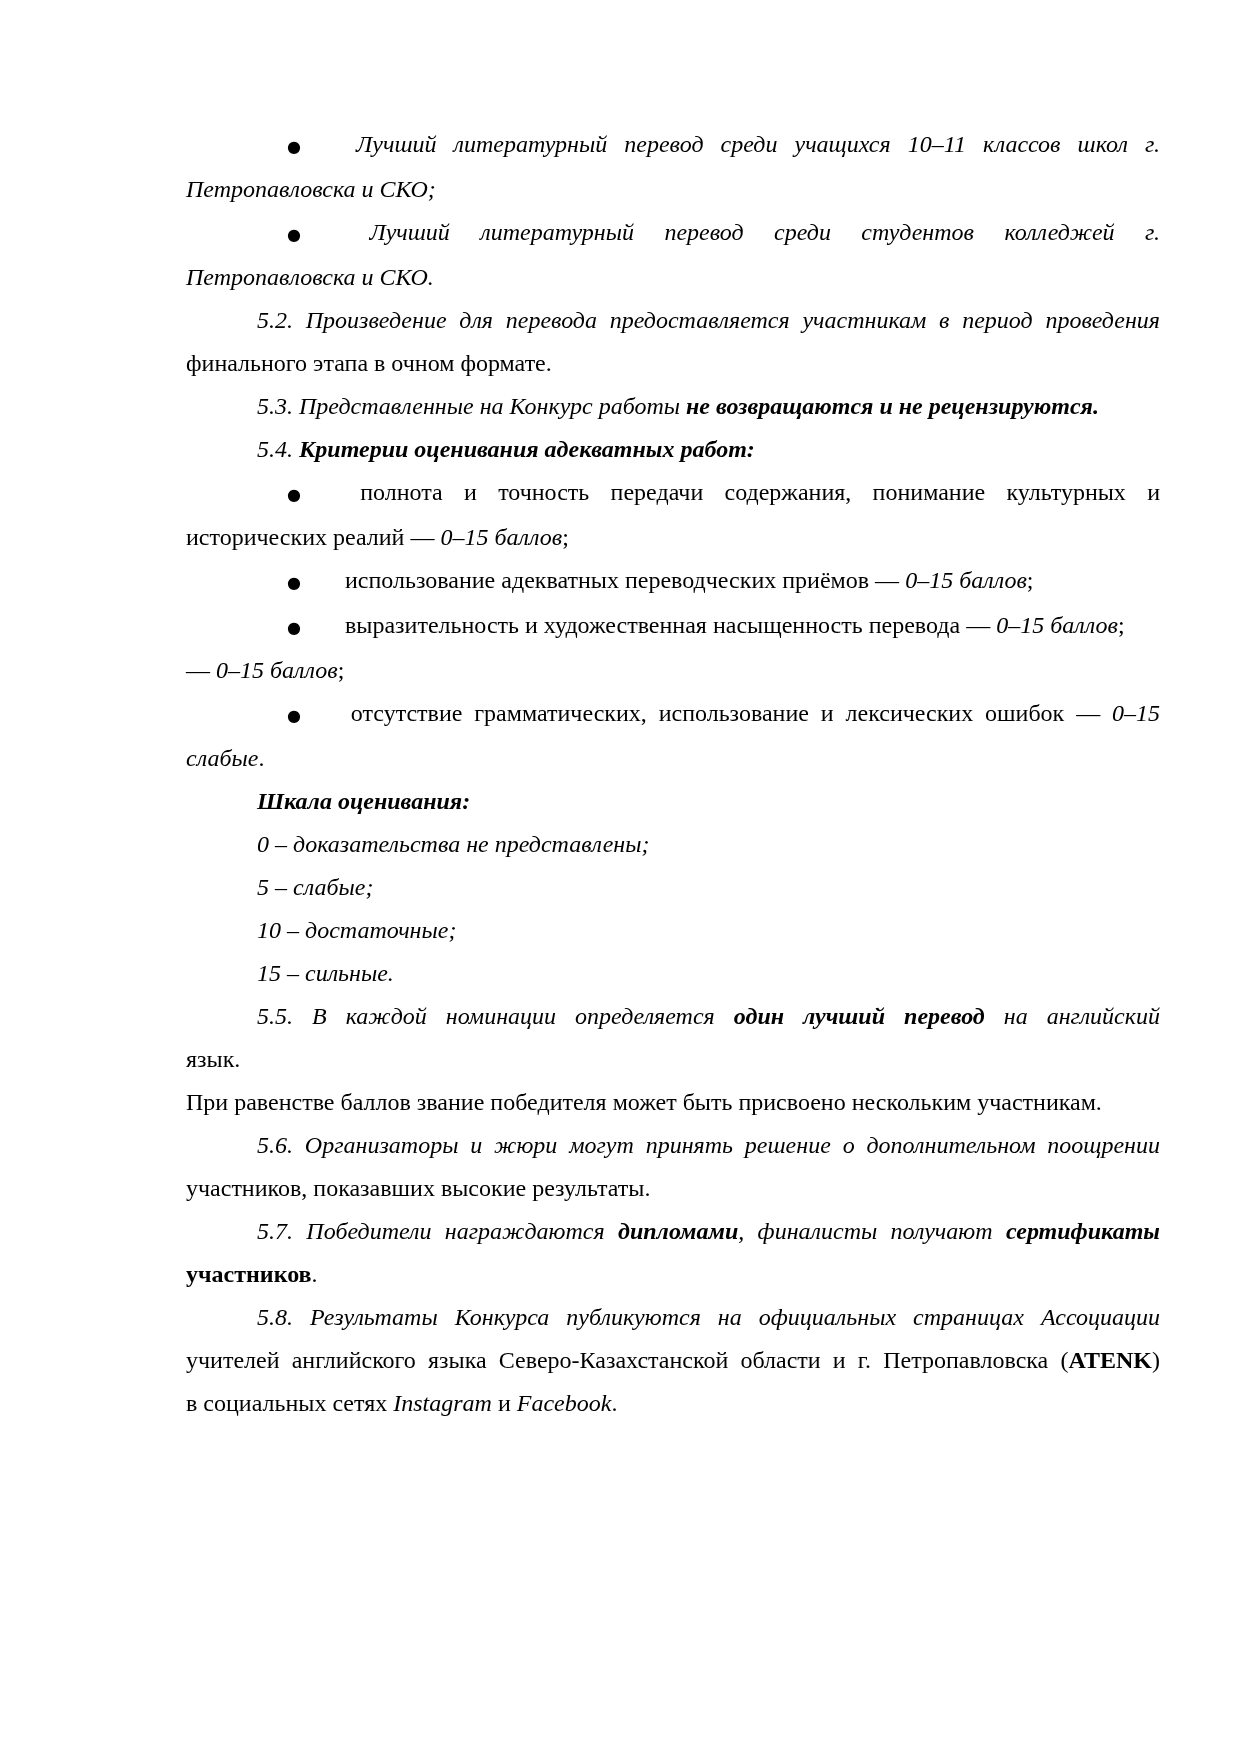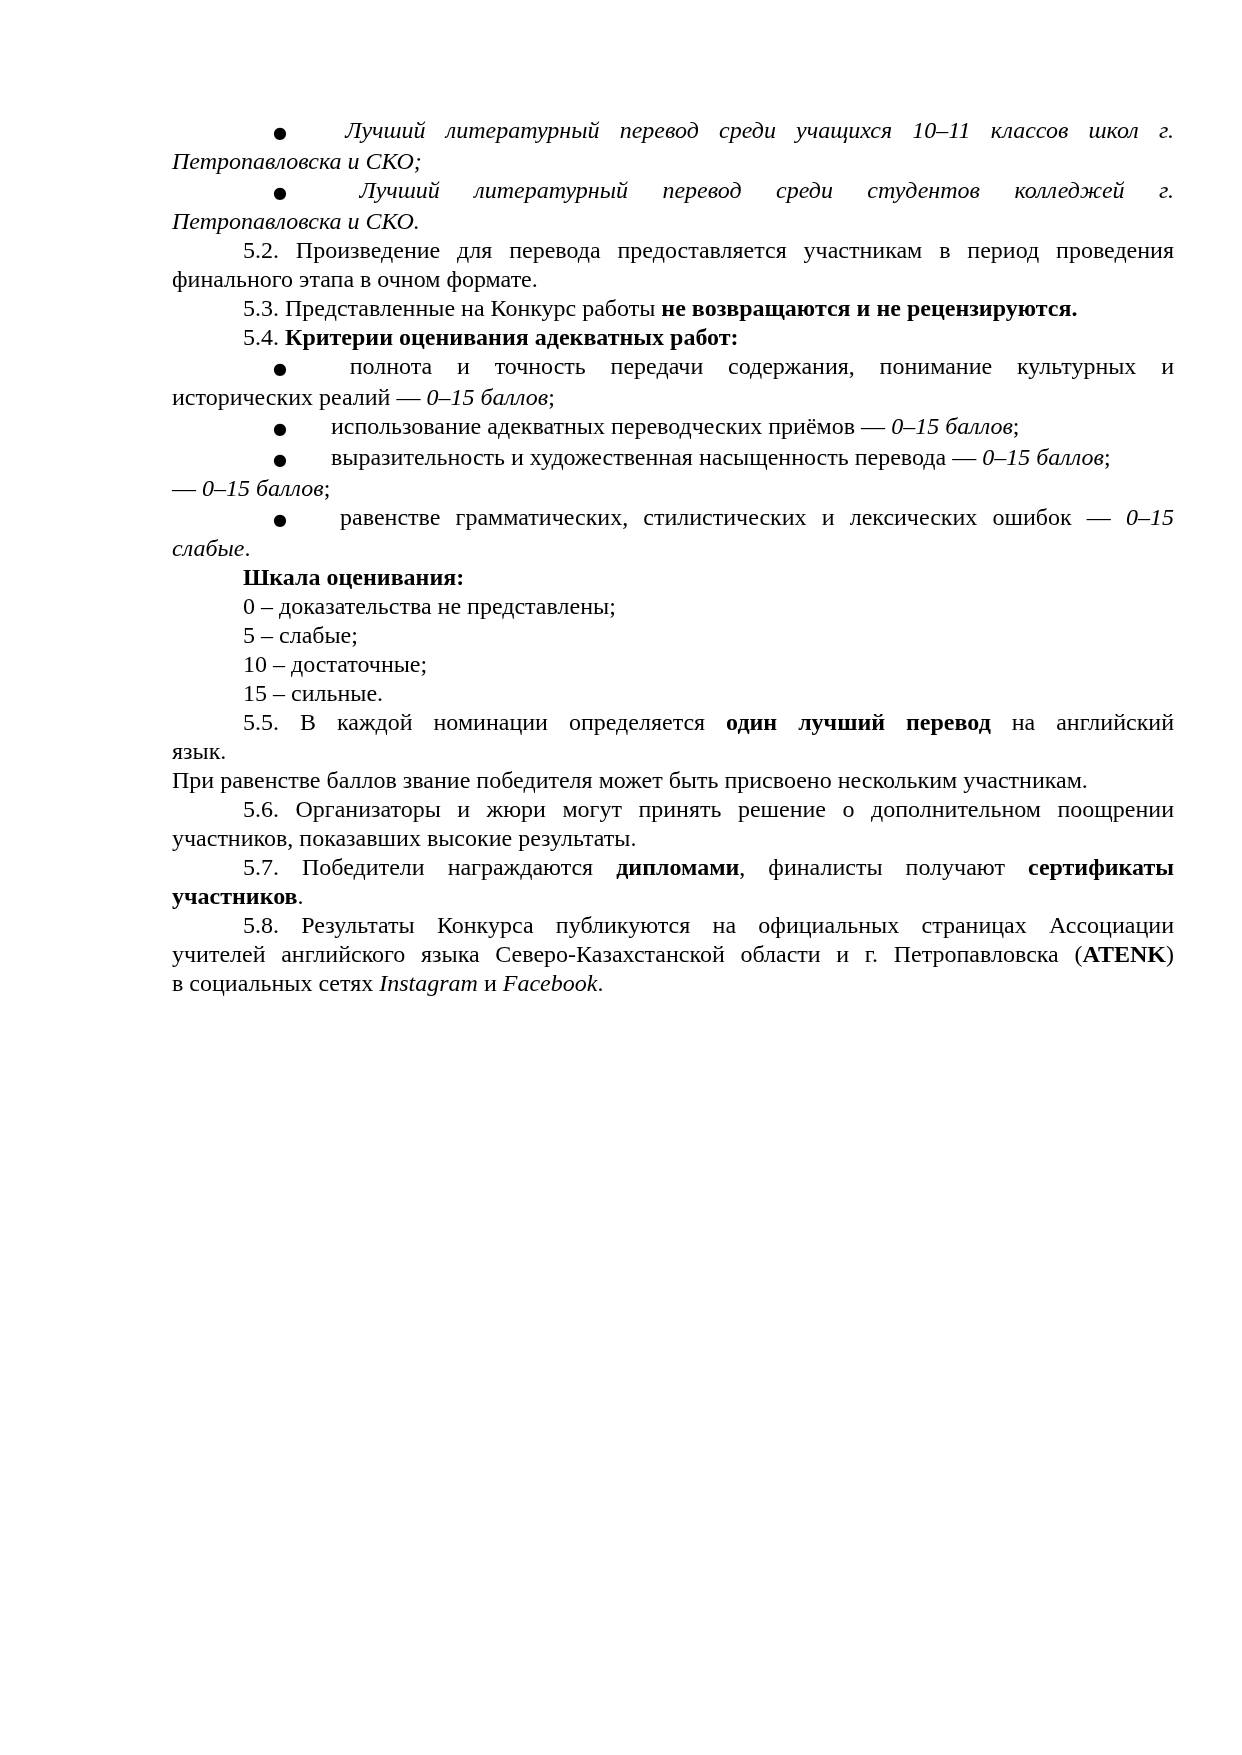--- a/index.html
+++ b/index.html
@@ -16,24 +16,24 @@
   }
   .doc {
     position: absolute;
     left: 172px;
     top: 116px;
     width: 1002px;
     font-size: 24px;
     line-height: 29px;
   }
   .para { margin: 0; padding: 0; }
-  .line { margin: 0; padding: 0; }
+  .line { margin: 14px; padding: 0; }
   .align-justify { text-align: justify; text-align-last: justify; }
   .align-left { text-align: left; text-align-last: left; }
-  .first-indent { text-indent: 71px; }
+  .first-indent { text-indent: 71px; font-style: italic; }
   .bullet-indent { text-indent: 101px; }
   .bullet {
     font-family: "DejaVu Sans", sans-serif;
     font-size: 16px;
   }
   .btab { display: inline-block; width: 44px; }
   .run { }
   .bold { font-weight: 700; }
   .italic { font-style: italic; }
 </style>
@@ -67,21 +67,21 @@
       <div class="para">
         <div class="line align-left bullet-indent"><span class="bullet">●</span><span class="btab"></span><span class="run">использование адекватных переводческих приёмов — </span><span class="run italic">0–15 баллов</span><span class="run">;</span></div>
       </div>
       <div class="para">
         <div class="line align-left bullet-indent"><span class="bullet">●</span><span class="btab"></span><span class="run">выразительность и художественная насыщенность перевода — </span><span class="run italic">0–15 баллов</span><span class="run">;</span></div>
       </div>
       <div class="para">
         <div class="line align-left"><span class="run">— </span><span class="run italic">0–15 баллов</span><span class="run">;</span></div>
       </div>
       <div class="para">
-        <div class="line align-justify bullet-indent"><span class="bullet">●</span><span class="btab"></span><span class="run">равенстве грамматических, стилистических и лексических ошибок — </span><span class="run italic">0–15</span></div>
+        <div class="line align-justify bullet-indent"><span class="bullet">●</span><span class="btab"></span><span class="run">отсутствие грамматических, использование и лексических ошибок — </span><span class="run italic">0–15</span></div>
         <div class="line align-left"><span class="run italic">слабые</span><span class="run">.</span></div>
       </div>
       <div class="para">
         <div class="line align-left first-indent"><span class="run bold">Шкала оценивания:</span></div>
       </div>
       <div class="para">
         <div class="line align-left first-indent"><span class="run">0 – доказательства не представлены;</span></div>
       </div>
       <div class="para">
         <div class="line align-left first-indent"><span class="run">5 – слабые;</span></div>

